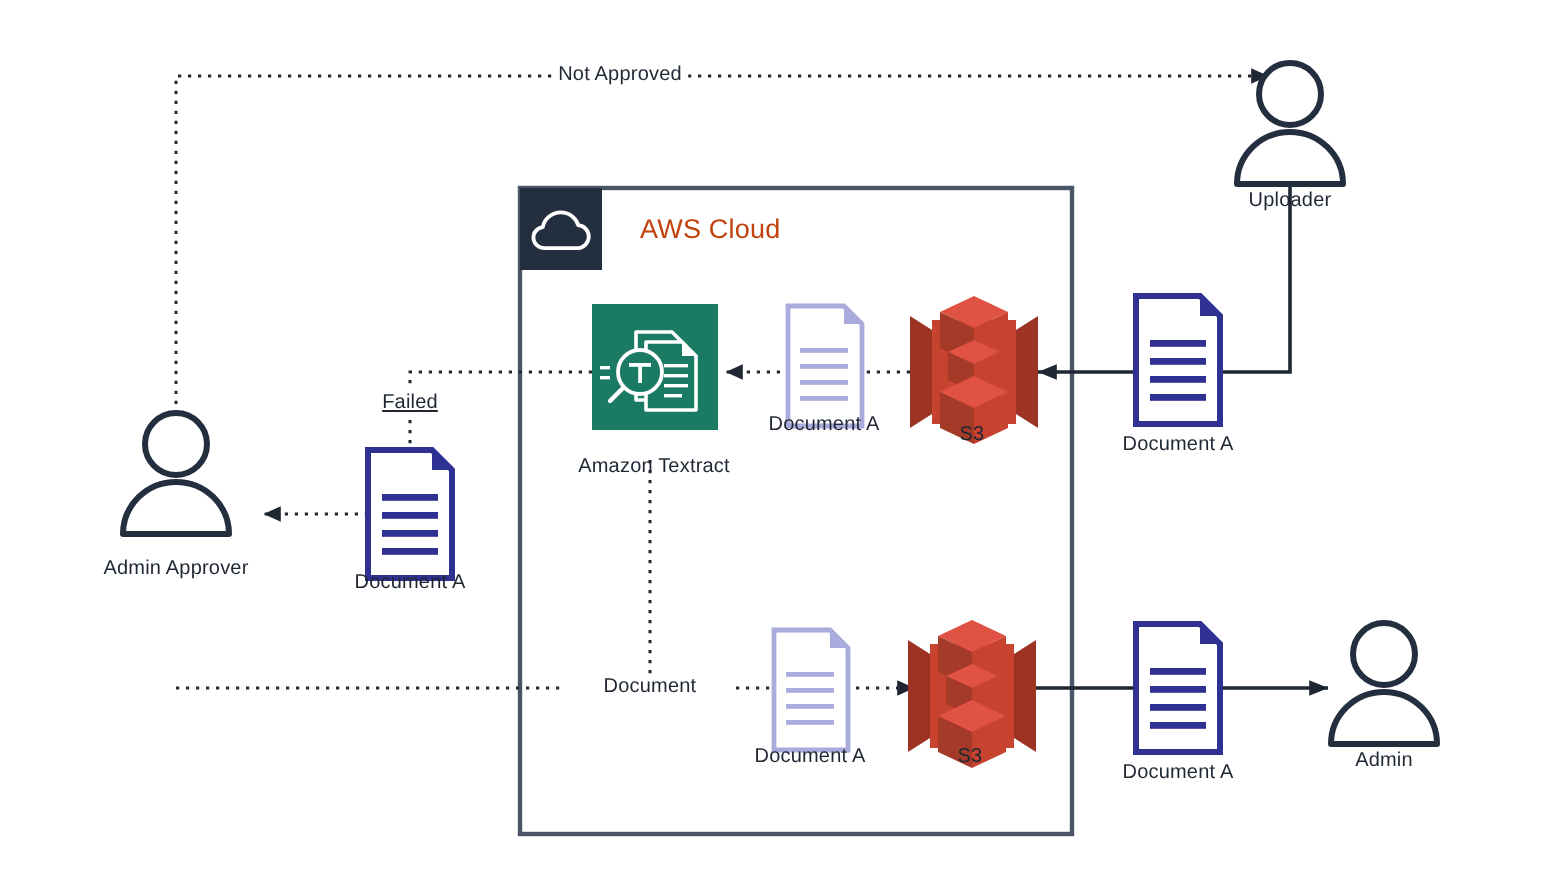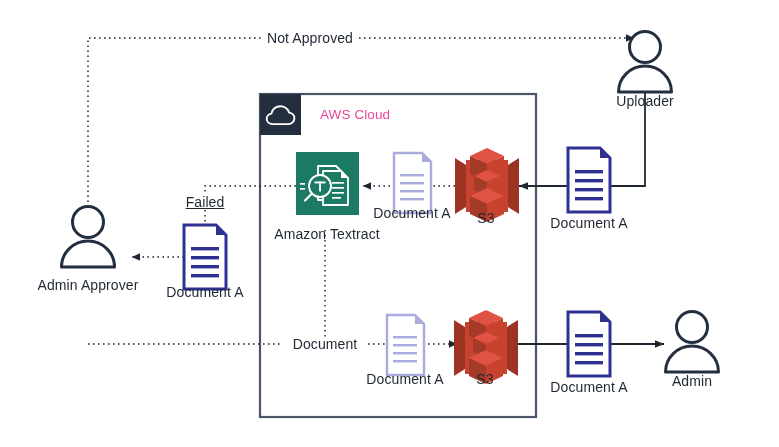--- a/index.html
+++ b/index.html
@@ -7,30 +7,30 @@
     width:779px;height:447px;
     font-family:"Liberation Sans","DejaVu Sans",sans-serif;
     color:#1f2733;
     overflow:hidden;
     position:relative;
   }
   #stage{position:absolute;inset:0;width:779px;height:447px;}
   svg#diagram{position:absolute;left:0;top:0;width:779px;height:447px;}
   .lbl{
     position:absolute;
-    font-size:14px;
+    font-size:10px;
     line-height:14px;
     color:#1f2733;
     white-space:nowrap;
     letter-spacing:0.1px;
   }
   .lbl.ctr{transform:translateX(-50%);text-align:center;}
   .lbl.awscloud{
     font-size:13.5px;
-    color:#ec4899;
+    color:#c2410c;
   }
   .lbl.onwhite{
     background:#ffffff;
     padding:0 3px;
   }
 </style>
 </head>
 <body>
 
 <div id="stage">

